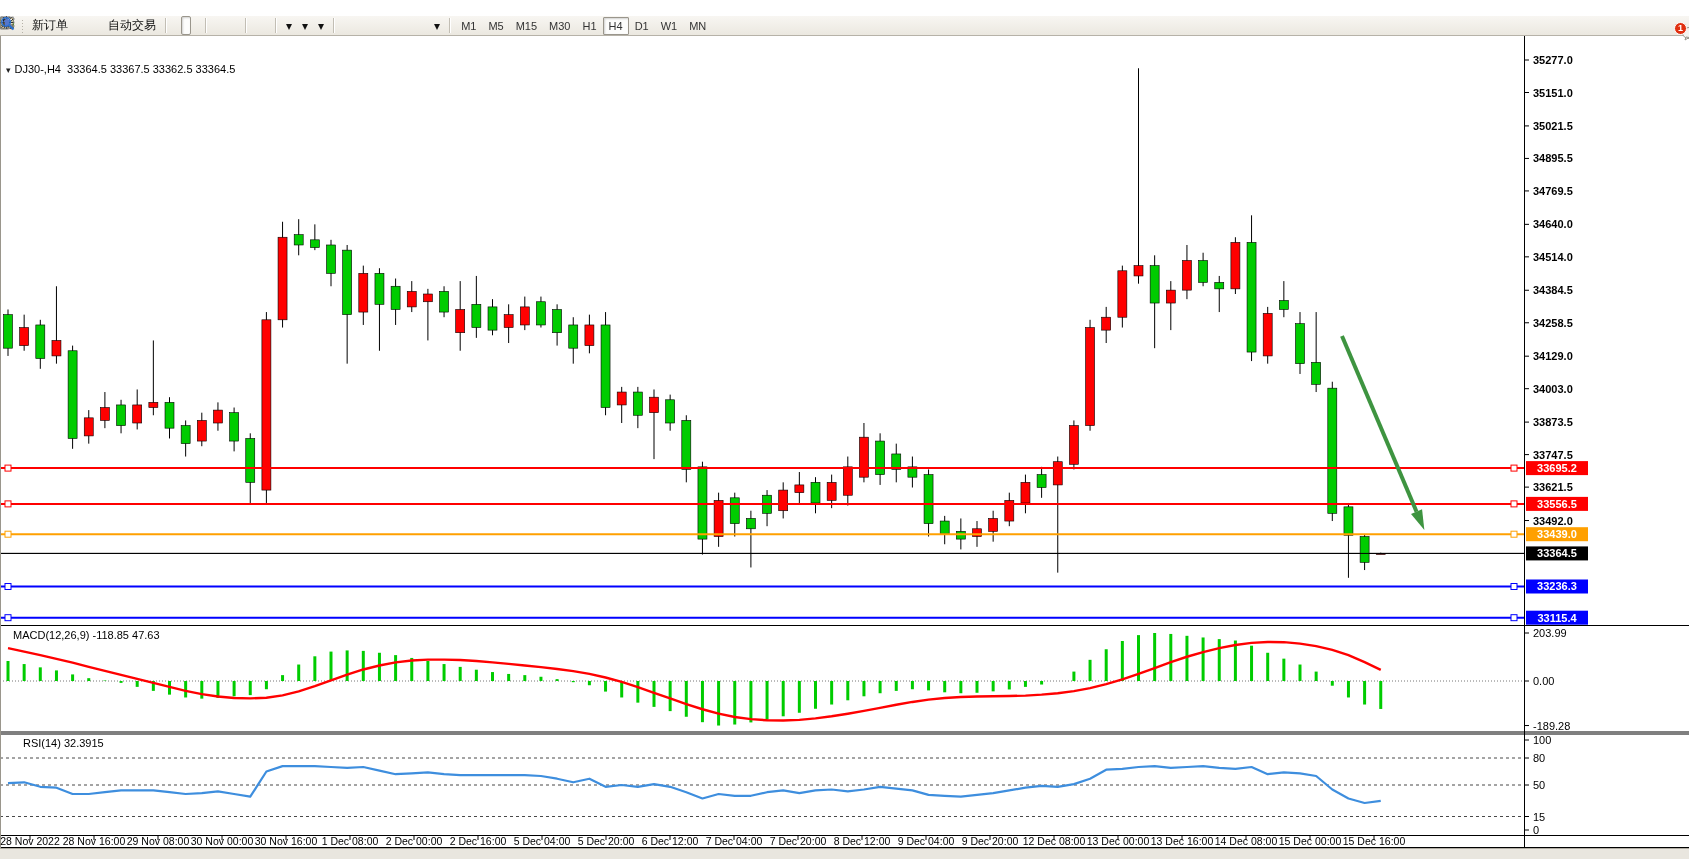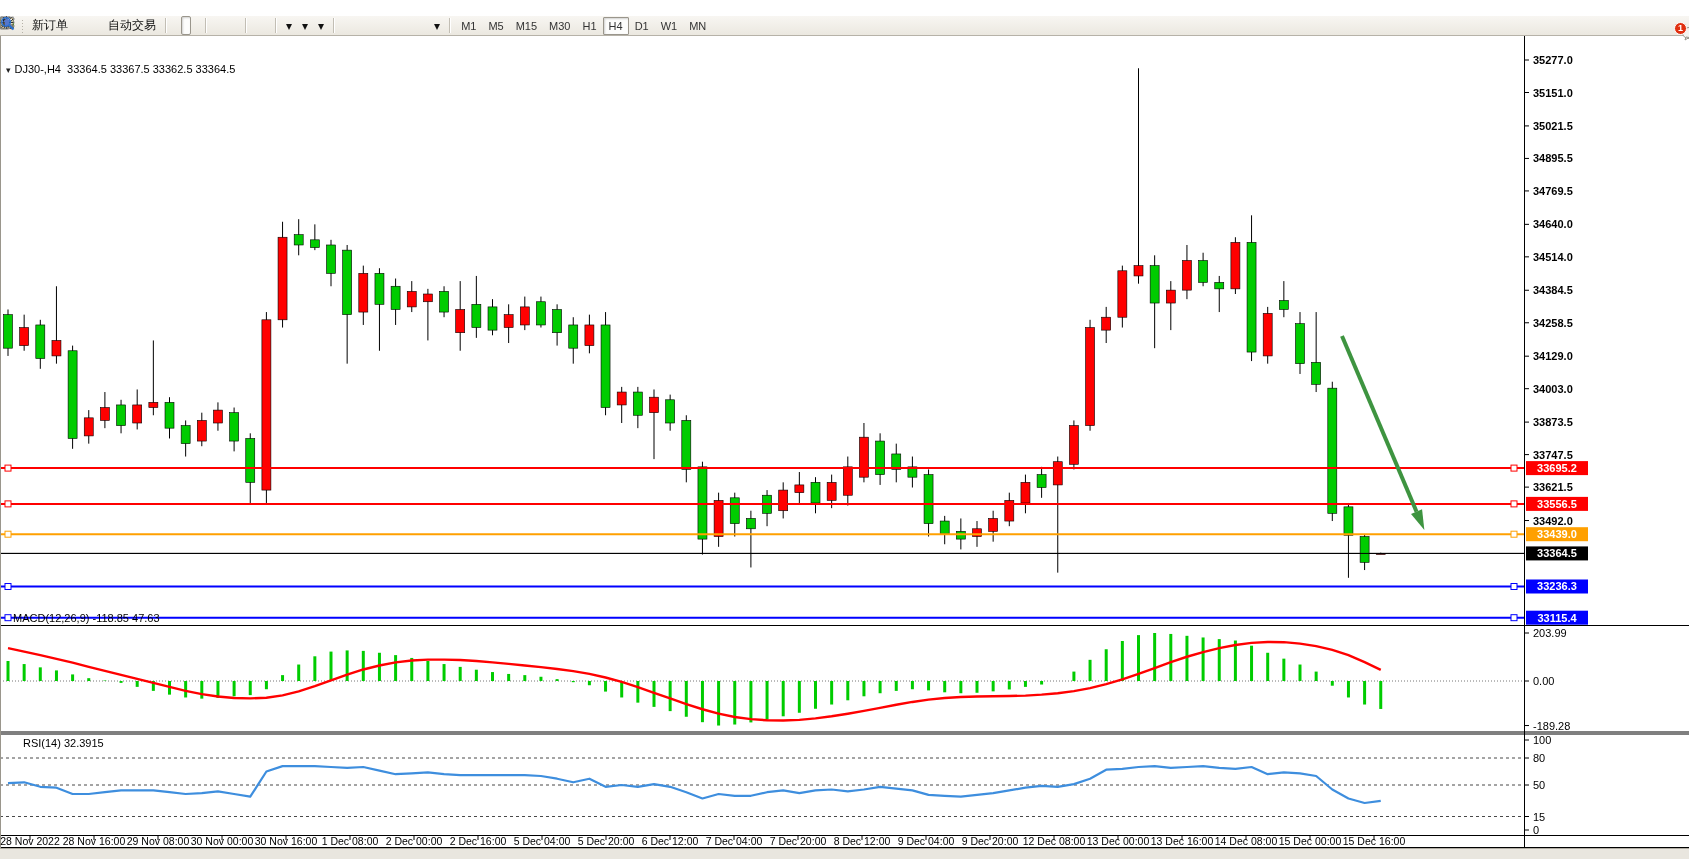--- a/index.html
+++ b/index.html
@@ -20,21 +20,21 @@
   .tf-btn.active{background:#fdfdfc;border:1px solid #9a968c;box-shadow:inset 1px 1px 2px rgba(0,0,0,.18);font-weight:normal;}
   .right-icons{margin-left:auto;display:flex;align-items:center;gap:6px;padding-right:8px;}
   .badge{position:absolute;top:-4px;right:-6px;width:11px;height:11px;border-radius:50%;
     background:#e03010;color:#fff;font-size:9px;font-weight:bold;display:flex;
     align-items:center;justify-content:center;border:1px solid #fff;}
   .chat-wrap{position:relative;}
   .uni{font-size:12px;line-height:12px;}
   
   .overlay{position:absolute;z-index:5;font-size:11px;color:#000;white-space:pre;}
   #chart-title{left:6px;top:24px;margin-top:39px;}
-  #macd-label{left:5px;top:612px;padding-left:8px;}
+  #macd-label{left:5px;top:629px;padding-left:8px;}
   #rsi-label{left:23px;top:737px;}
   .tri{font-size:9px;color:#222;margin-right:4px;}
   svg{position:absolute;left:0;top:0;}
   text{font-family:"Liberation Sans",sans-serif;}
 </style>
 </head>
 <body>
 
 <div id="app">
 

